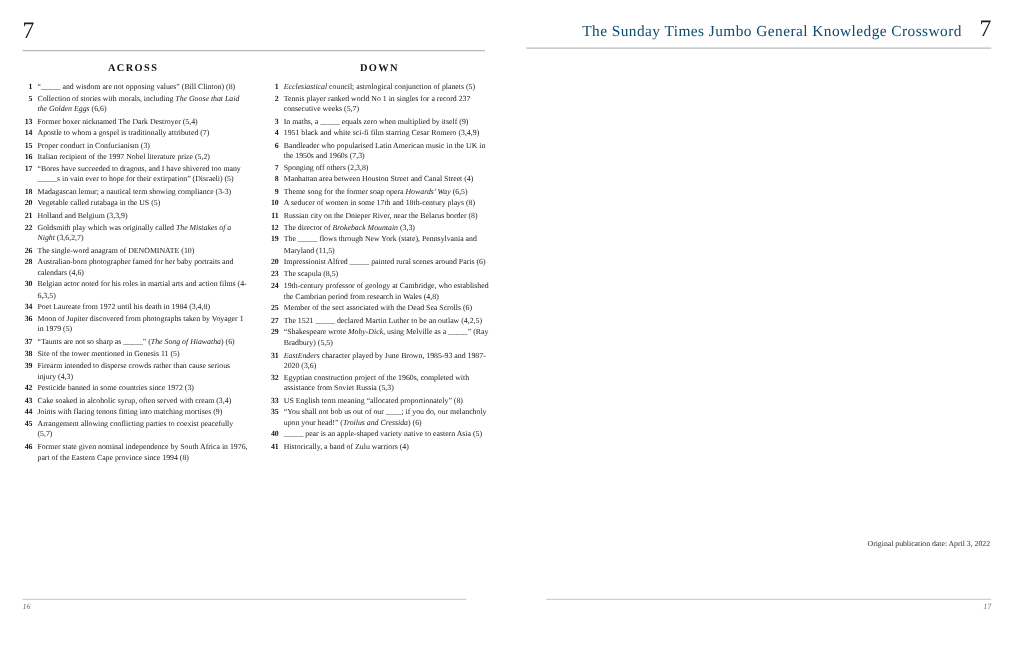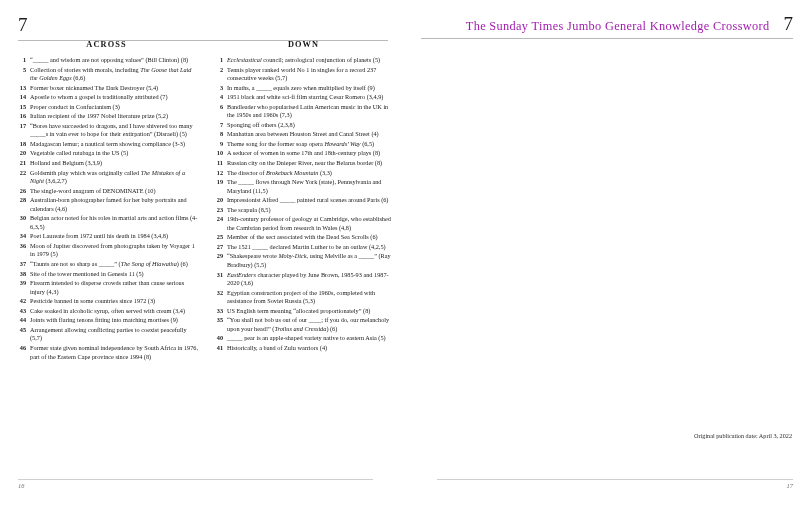--- a/index.html
+++ b/index.html
@@ -58,33 +58,33 @@
   }
   .head-right .hr-row {
     display: flex;
     align-items: baseline;
     justify-content: flex-end;
     gap: 14px;
   }
   .head-right .title {
     font-size: 12.3px;
     letter-spacing: 0.35px;
-    color: #a21caf;
+    color: #0c4a6e;
     white-space: nowrap;
   }
   .head-right .folio {
     font-size: 19px;
     line-height: 20px;
   }
 
   
   .clue-columns {
     position: absolute;
     left: 14px;
-    top: 40px;
+    top: 50px;
     width: 382px;
     display: flex;
     gap: 12px;
   }
   .clue-col { width: 185px; }
 
   .col-heading {
     text-align: center;
     font-size: 8.3px;
     font-weight: bold;

